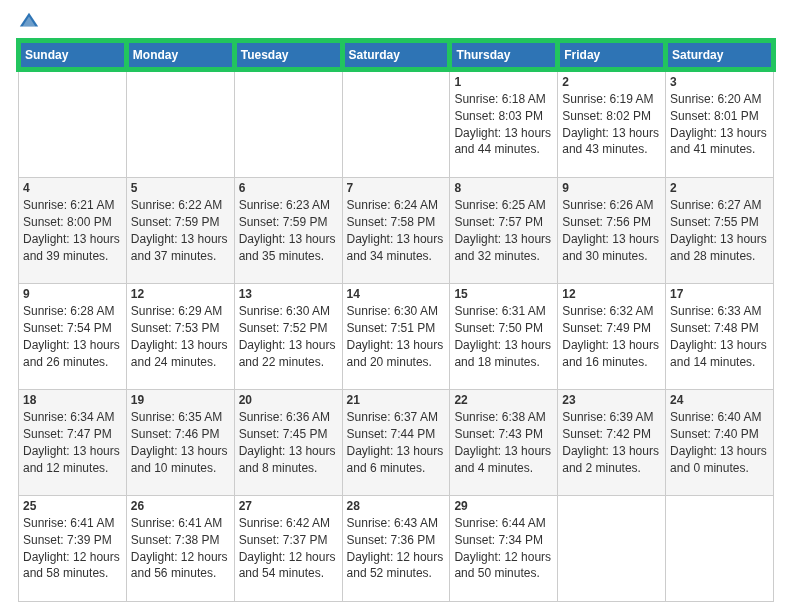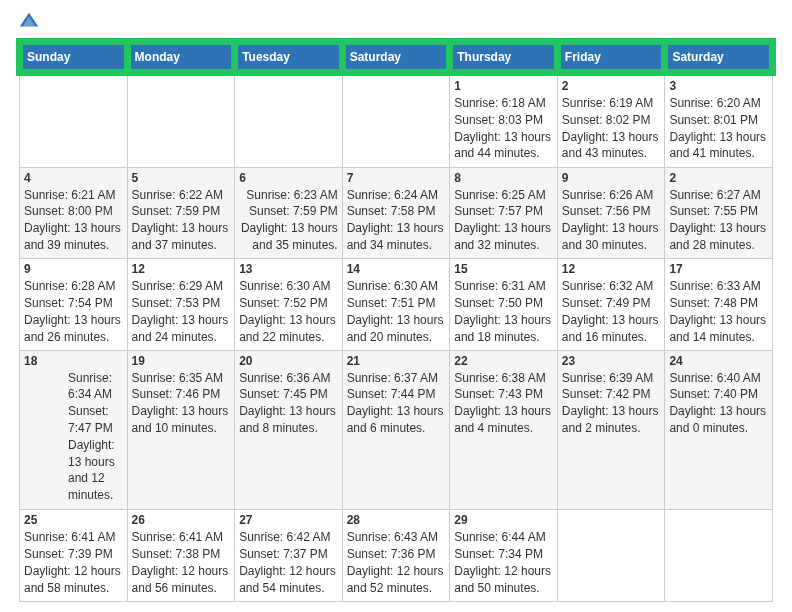--- a/index.html
+++ b/index.html
@@ -58,21 +58,21 @@
       flex: 1;
       table-layout: fixed;
     }
     .calendar-table th {
       background: #2e74b5;
       color: #fff;
       font-size: 12px;
       font-weight: bold;
       padding: 5px 4px;
       text-align: left;
-      border: 7px solid #22c55e;
+      border: 5px solid #22c55e;
     }
     .calendar-table td {
       border: 1px solid #ccc;
       vertical-align: top;
       padding: 3px 4px;
       font-size: 9.5px;
       color: #333;
       height: 86px;
     }
     .day-number {
@@ -167,21 +167,21 @@
           </td>
           <td>
             <span class="day-number">5</span>
             <div class="day-info" style="white-space: pre-line;">Sunrise: 6:22 AM
 Sunset: 7:59 PM
 Daylight: 13 hours
 and 37 minutes.</div>
           </td>
           <td>
             <span class="day-number">6</span>
-            <div class="day-info" style="white-space: pre-line; text-align: right;">Sunrise: 6:23 AM
+            <div class="day-info" style="white-space: pre-line;">Sunrise: 6:23 AM
 Sunset: 7:59 PM
 Daylight: 13 hours
 and 35 minutes.</div>
           </td>
           <td>
             <span class="day-number">7</span>
             <div class="day-info" style="white-space: pre-line;">Sunrise: 6:24 AM
 Sunset: 7:58 PM
 Daylight: 13 hours
 and 34 minutes.</div>
@@ -255,21 +255,21 @@
             <span class="day-number">17</span>
             <div class="day-info" style="white-space: pre-line;">Sunrise: 6:33 AM
 Sunset: 7:48 PM
 Daylight: 13 hours
 and 14 minutes.</div>
           </td>
         </tr>
         <tr>
           <td>
             <span class="day-number">18</span>
-            <div class="day-info" style="white-space: pre-line; margin-left: 44px;">Sunrise: 6:34 AM
+            <div class="day-info" style="white-space: pre-line;">Sunrise: 6:34 AM
 Sunset: 7:47 PM
 Daylight: 13 hours
 and 12 minutes.</div>
           </td>
           <td>
             <span class="day-number">19</span>
             <div class="day-info" style="white-space: pre-line;">Sunrise: 6:35 AM
 Sunset: 7:46 PM
 Daylight: 13 hours
 and 10 minutes.</div>

